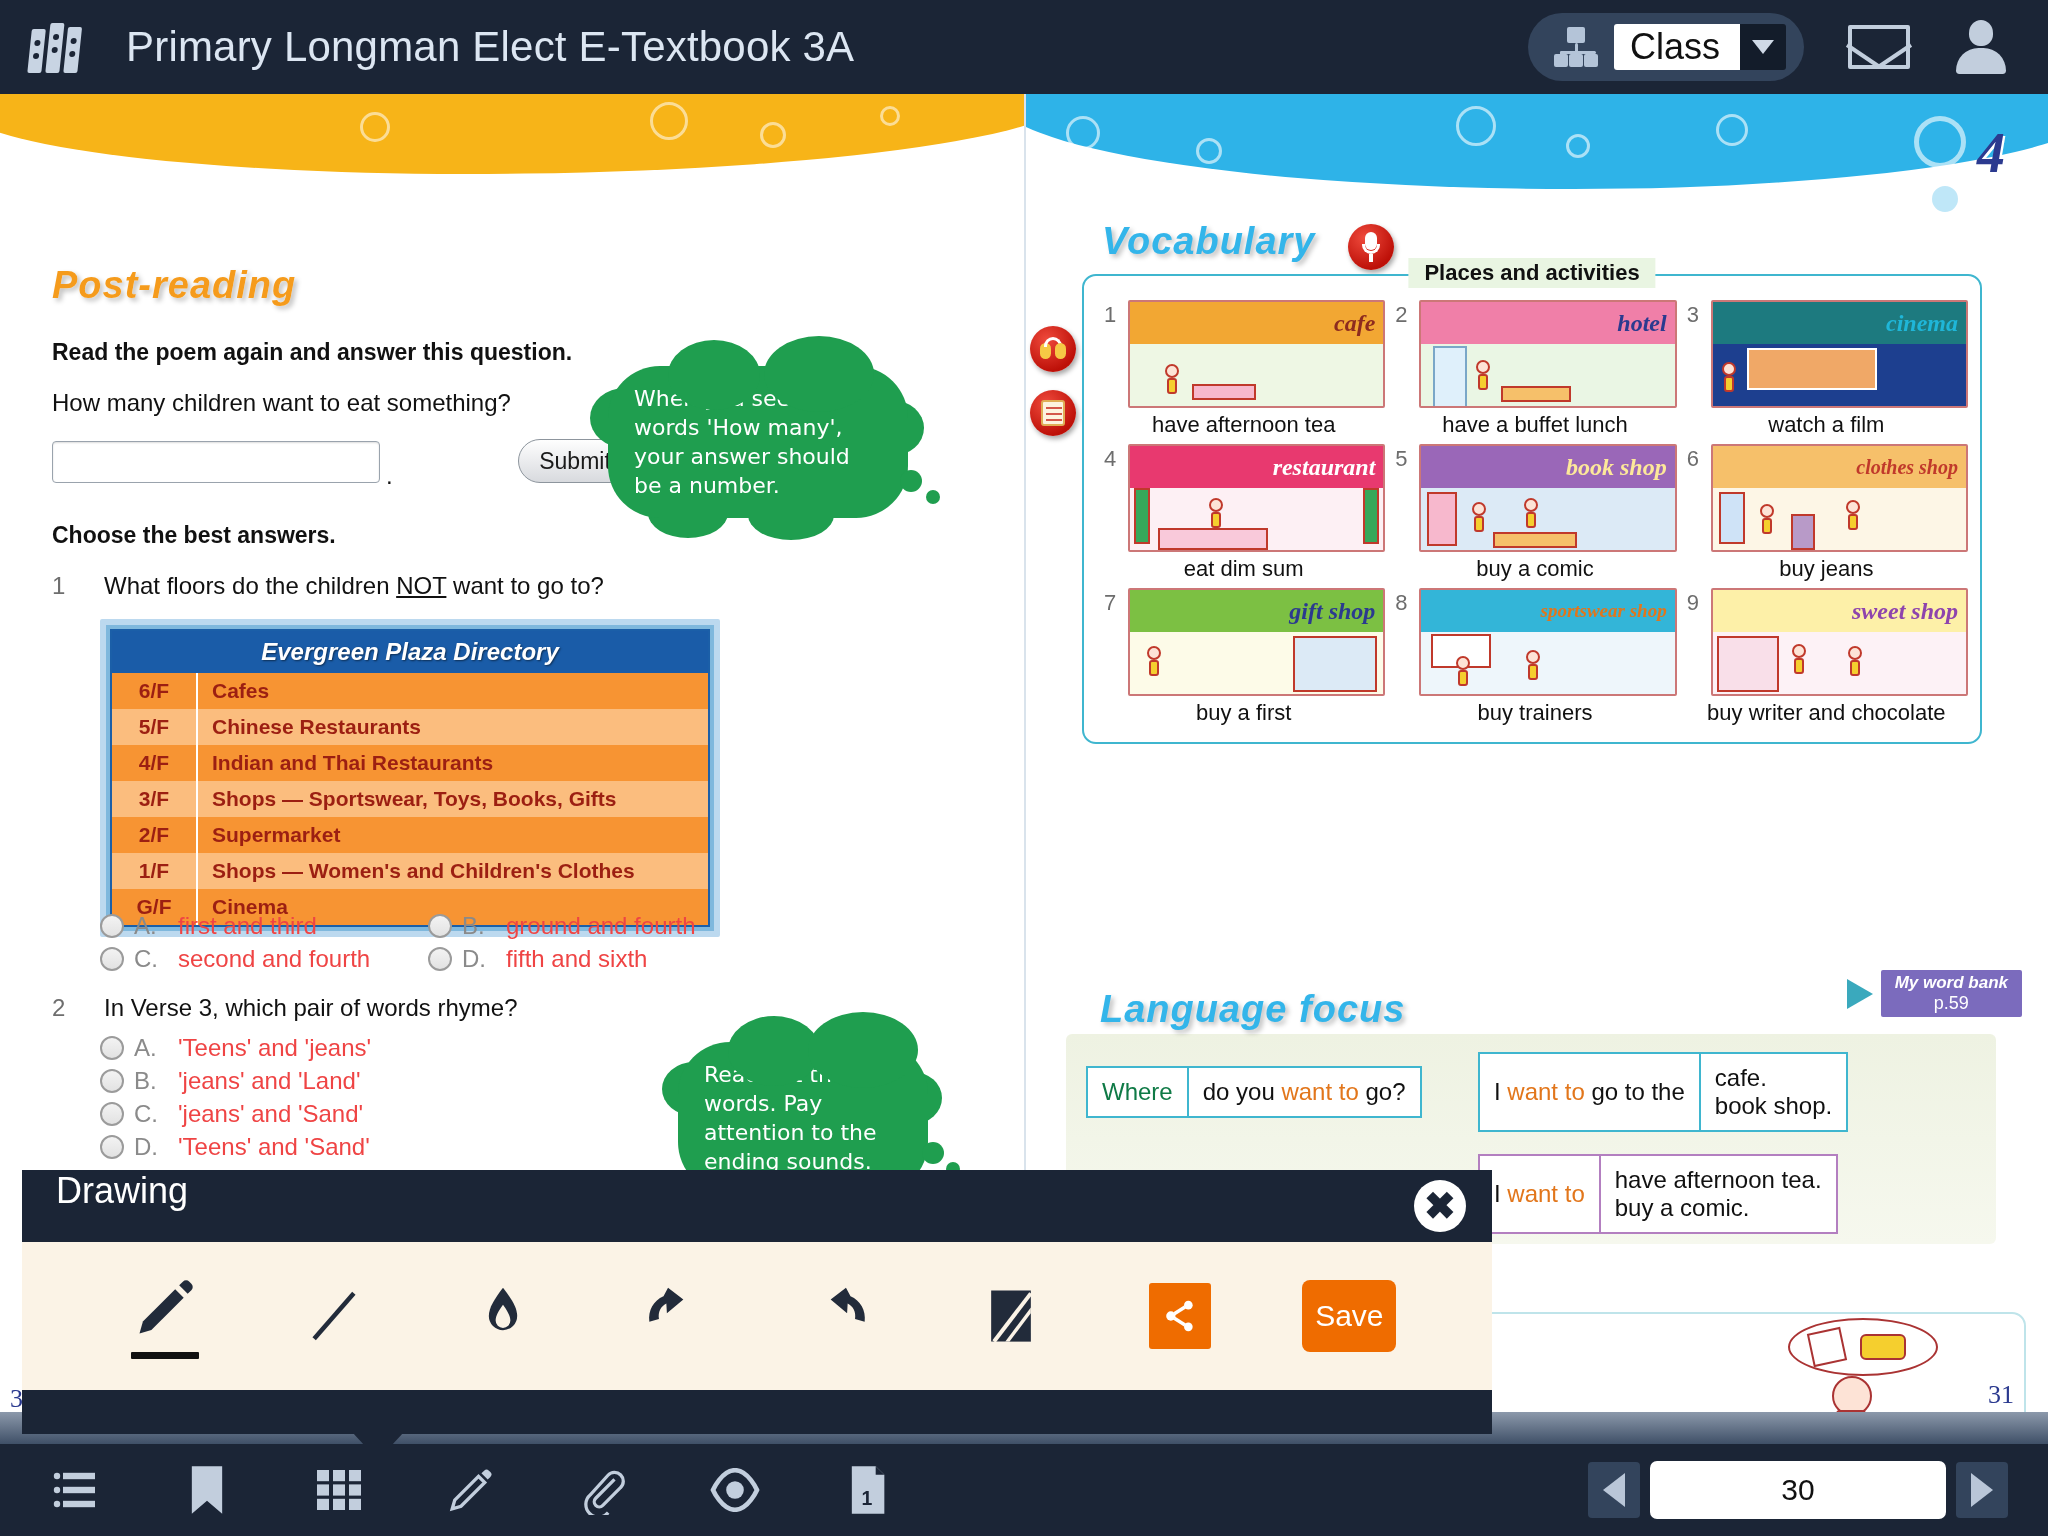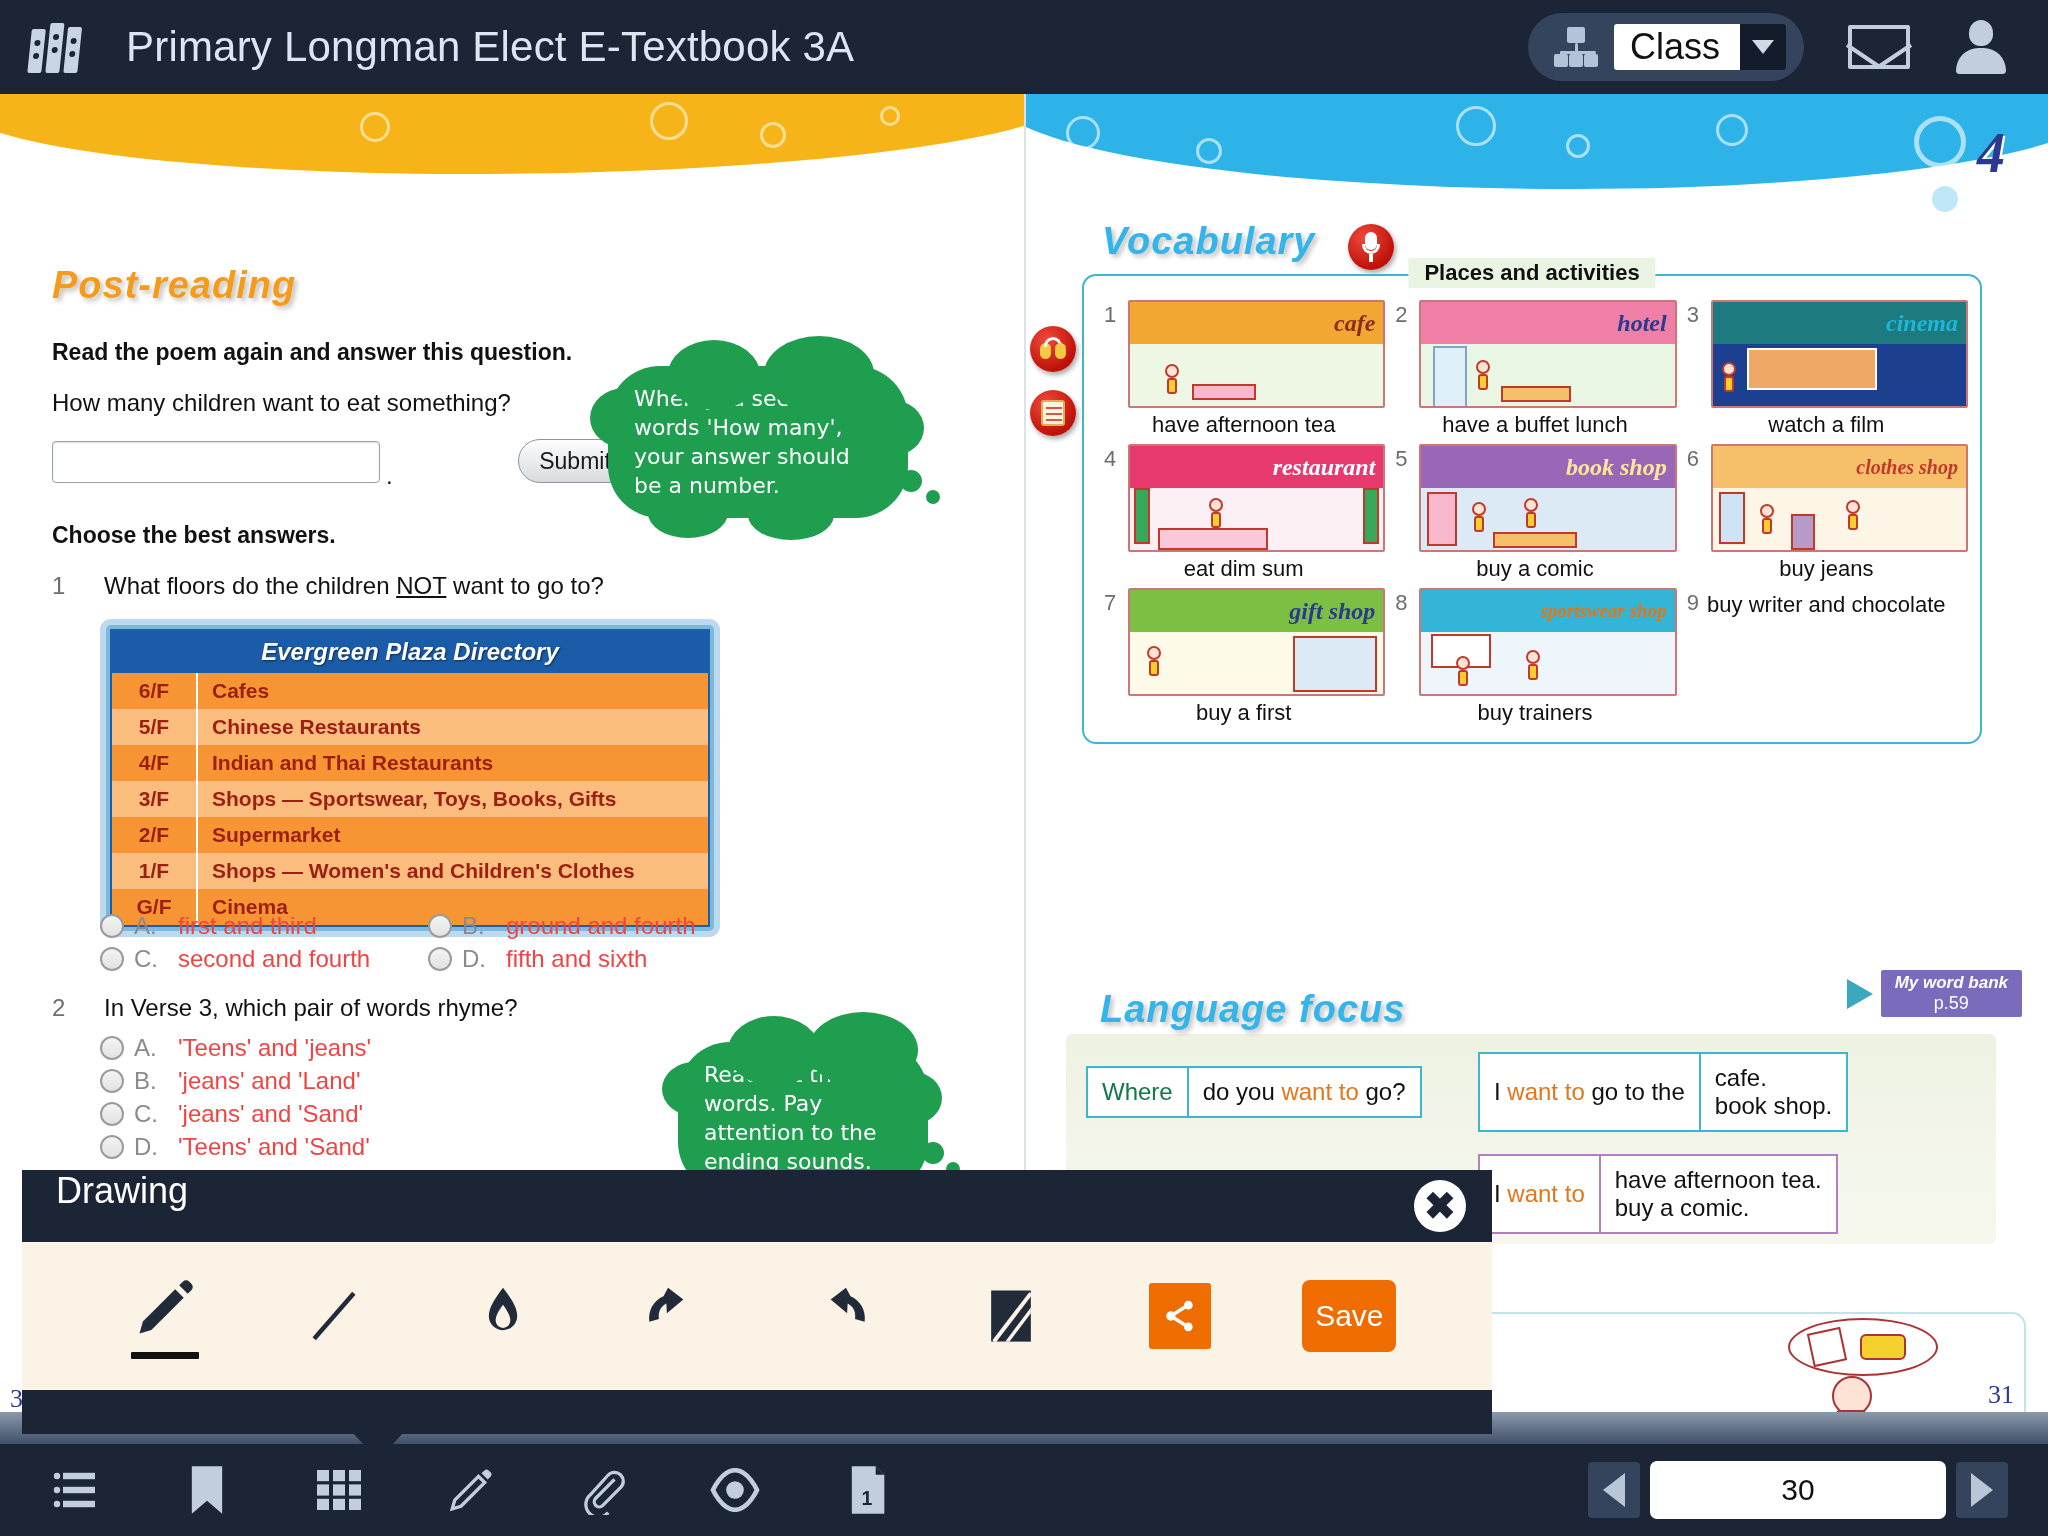--- a/index.html
+++ b/index.html
@@ -147,21 +147,21 @@
   }
   .bubble .cloud::before { width:92px; height:70px; left:20%; top:-26px; }
   .bubble .cloud::after  { width:110px; height:76px; left:52%; top:-30px; }
   .bubble .lob { position:absolute; background:#1f9e4f; border-radius:50%; }
   .bubble .tail1 { position:absolute; width:22px; height:22px; background:#1f9e4f; border-radius:50%; }
   .bubble .tail2 { position:absolute; width:14px; height:14px; background:#1f9e4f; border-radius:50%; }
 
   
   .directory {
     position:absolute; left:100px; top:525px; width:620px;
-    border:6px solid #bcd9ef; background:#7fb8dd; padding:4px; border-radius:11px;
+    border:6px solid #bcd9ef; background:#7fb8dd; padding:4px; border-radius:2px;
   }
   .directory .inner { border:2px solid #1b5fa8; }
   .dir-head {
     background:#1a5ca8; color:#fff; font-size:24px; font-weight:700; font-style:italic;
     text-align:center; padding:7px 0; text-shadow:1px 1px 2px rgba(0,0,0,.5);
     font-family:"Liberation Sans", sans-serif;
   }
   .dir-row { display:flex; font-size:21px; font-weight:700; color:#9c1f12; }
   .dir-row.odd  { background:#f79433; }
   .dir-row.even { background:#fbbd7e; }
@@ -674,20 +674,34 @@
                     <div class="h"></div>
                     <div class="b"></div>
                   </div>
               </div>
             </div>
             <div class="vlabel">buy trainers</div>
           </div>
 
           <div class="vcell">
             <div class="vnum">9</div>
+            <div class="vimg">
+              <div class="vsign" style="background:#fdf0a8;color:#8e44ad;">sweet shop</div>
+              <div class="vscene" style="background:#fdf2f6;">
+                <div style="position:absolute;left:4px;top:4px;width:62px;height:56px;background:#f9dfe9;border:2px solid #c0392b;"></div>
+                <div class="kid" style="left:78px;top:12px;">
+                    <div class="h"></div>
+                    <div class="b"></div>
+                  </div>
+                <div class="kid" style="left:134px;top:14px;">
+                    <div class="h"></div>
+                    <div class="b"></div>
+                  </div>
+              </div>
+            </div>
             <div class="vlabel">buy writer and chocolate</div>
           </div>
 
         </div>
       </div>
 
       <div class="wordbank">
         <div class="wb-arrow"></div>
         <div class="wb-box">
           <div class="wb-t">My word bank</div>

